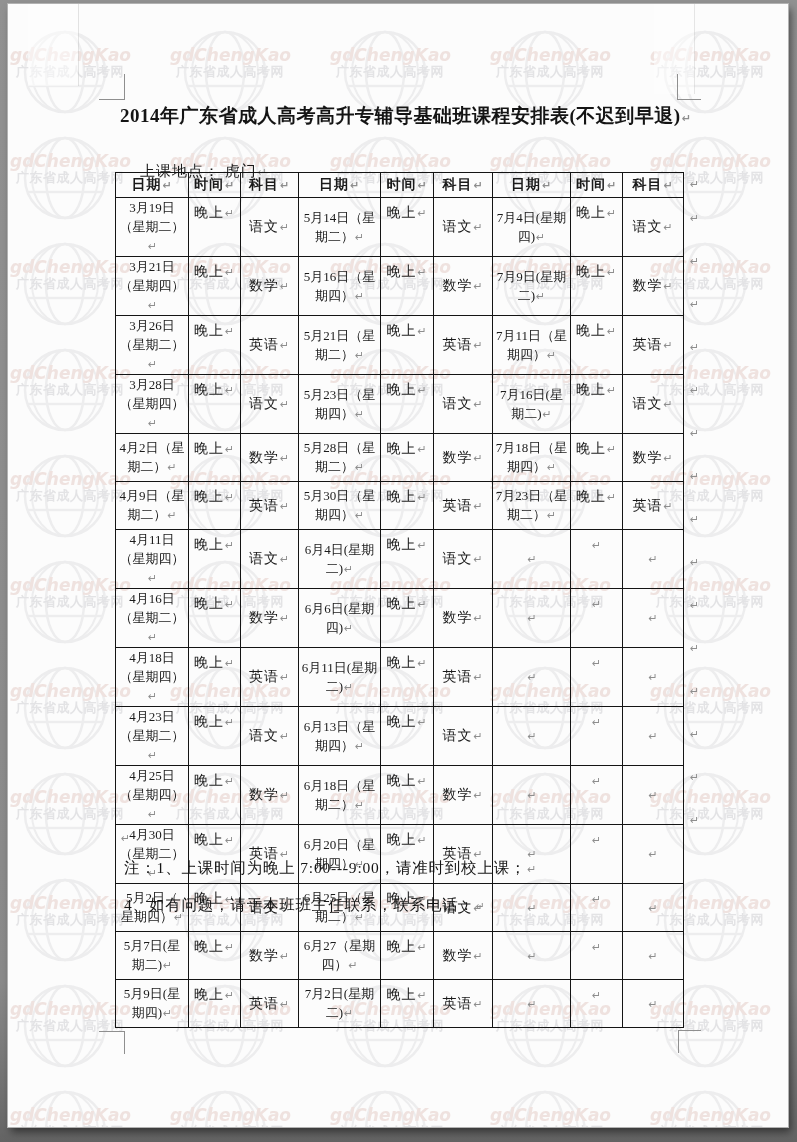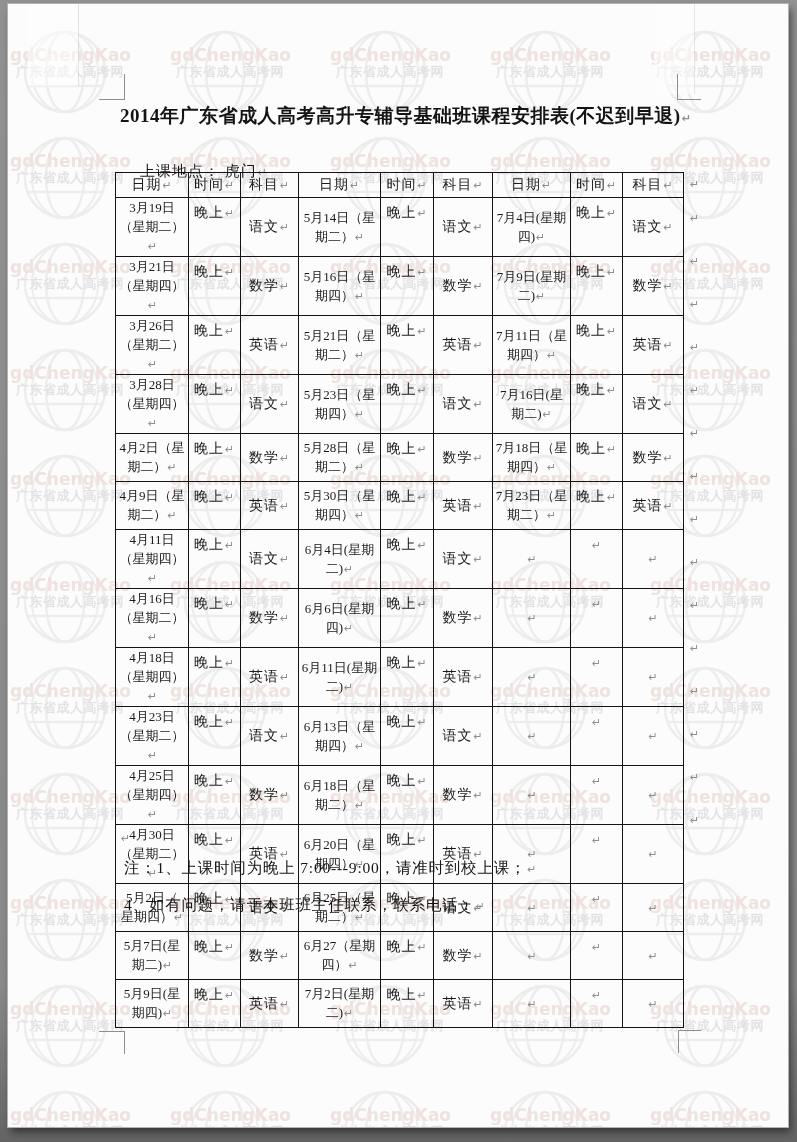--- a/index.html
+++ b/index.html
@@ -15,20 +15,21 @@
     overflow:hidden;
   }
   
   .wm{position:absolute;inset:0;z-index:1;pointer-events:none;}
   .wm-tile{position:absolute;width:160px;height:106px;}
   .wm-tile svg{position:absolute;left:13px;top:28px;}
   .wm-brand{
     position:absolute;left:0;top:43px;width:120px;text-align:center;white-space:nowrap;
     font-family:"DejaVu Sans",sans-serif;font-weight:bold;font-size:17px;
     color:var(--wm-brand,#efe2df);
+    font-style:italic;
   }
   .wm-site{
     position:absolute;left:0;top:61px;width:120px;text-align:center;white-space:nowrap;
     font-weight:bold;font-size:13px;letter-spacing:.5px;color:var(--wm-site,#e3e3e5);
   }
   
   .notch{position:absolute;top:0;background:#ffffff;opacity:.5;z-index:1;}
   .notch.n1{left:20px;width:50px;height:82px;border-right:1px solid #c9c9c9;}
   .notch.n2{left:646px;width:40px;height:90px;border-right:1px solid #cfcfcf;}
   
@@ -41,21 +42,21 @@
   .crop.br{left:670px;top:1026px;width:22px;height:22px;border-left:1px solid #8f8f8f;border-top:1px solid #8f8f8f;}
   .title{
     position:absolute;left:112px;top:99px;margin:0;white-space:nowrap;
     font-size:19px;font-weight:bold;letter-spacing:.5px;color:#141414;
   }
   .loc{position:absolute;left:116px;top:142px;margin:16px;font-size:15px;letter-spacing:1px;color:#1a1a1a;}
   table.sched{position:absolute;left:107px;top:168px;border-collapse:collapse;table-layout:fixed;background:transparent;}
   .sched th,.sched td{
     border:1px solid #141414;padding:0 2px;text-align:center;color:#1a1a1a;overflow:hidden;
   }
-  .sched th{height:24px;font-size:14px;font-weight:normal;letter-spacing:1px;}
+  .sched th{height:24px;font-size:14px;font-weight:bold;letter-spacing:1px;}
   .sched td{height:42px;font-size:13px;line-height:19px;vertical-align:middle;}
   .sched td.time{vertical-align:top;padding-top:5px;font-size:14px;letter-spacing:1px;}
   .sched td.subject{font-size:14px;letter-spacing:1px;}
   .pm{color:#8e8e8e;font-size:11px;font-family:"DejaVu Sans",sans-serif;margin-left:1px;}
   .rowmarks{position:absolute;left:681px;top:168px;display:flex;flex-direction:column;}
   .rowmarks .rmk{display:flex;align-items:center;}
   .blankp{position:absolute;left:112px;top:828px;}
   .notes{position:absolute;left:116px;top:846px;width:574px;font-size:15.5px;line-height:35px;letter-spacing:.8px;color:#141414;}
   .notes p{margin:0;}
 </style>

